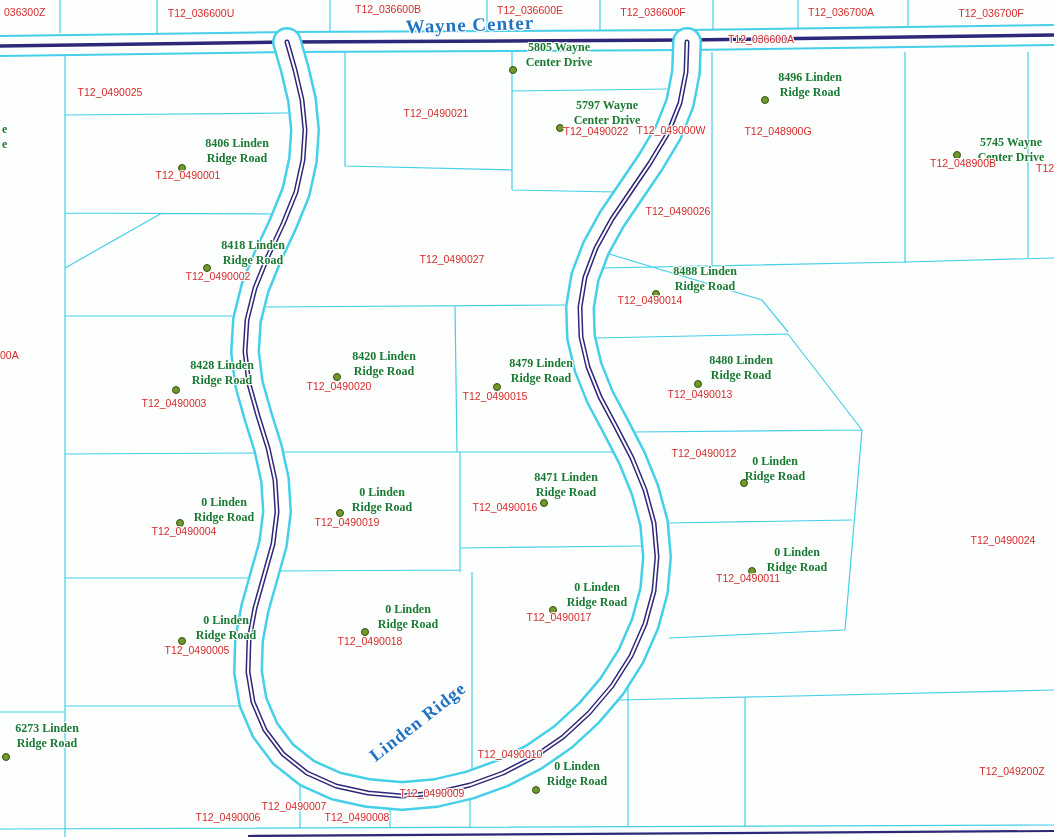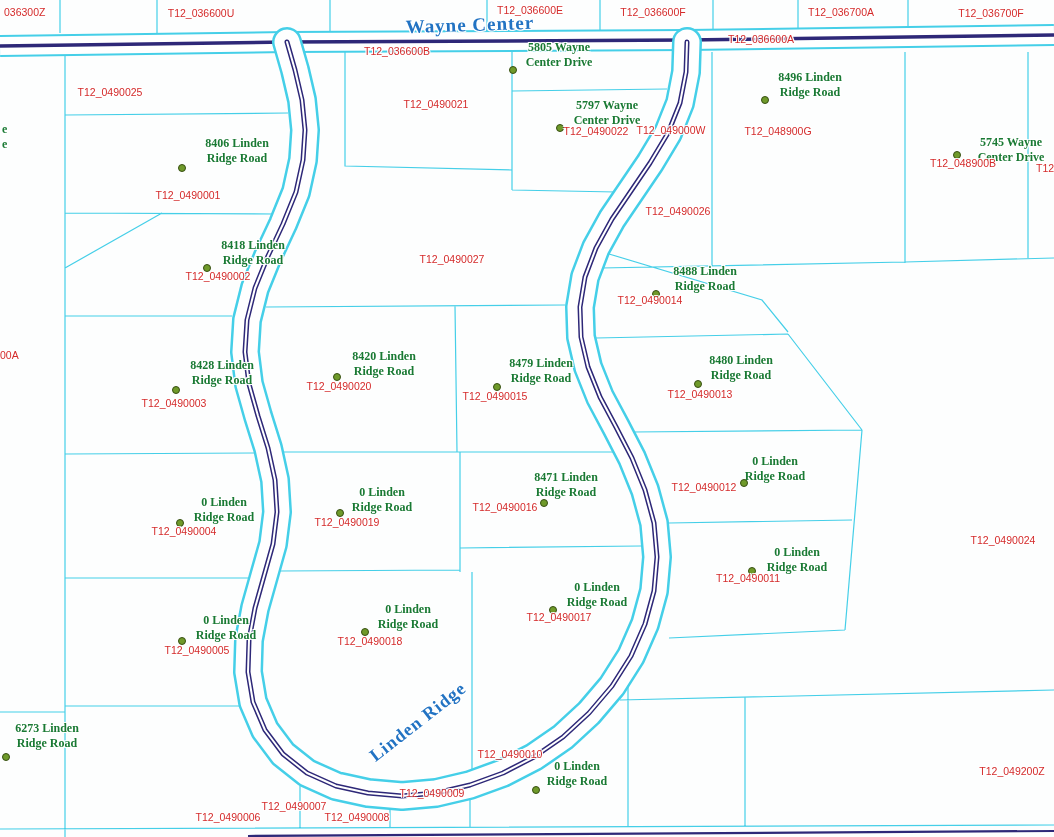--- a/index.html
+++ b/index.html
@@ -228,44 +228,44 @@
         <div>Ridge Road</div>
       </div>
       <div class="marker" style="left: 6px; top: 757px;"></div>
       <div class="addr" style="left: 577px; top: 774px;">
         <div>0 Linden</div>
         <div>Ridge Road</div>
       </div>
       <div class="marker" style="left: 536px; top: 790px;"></div>
       <span class="pid left" style="left: 4px; top: 12px;">036300Z</span>
       <span class="pid" style="left: 201px; top: 13px;">T12_036600U</span>
-      <span class="pid" style="left: 397px; top: 9px; margin-top: 42px;">T12_036600B</span>
+      <span class="pid" style="left: 388px; top: 9px;">T12_036600B</span>
       <span class="pid" style="left: 530px; top: 10px;">T12_036600E</span>
       <span class="pid" style="left: 653px; top: 12px;">T12_036600F</span>
       <span class="pid" style="left: 761px; top: 11px; margin-top: 28px;">T12_036600A</span>
       <span class="pid" style="left: 841px; top: 12px; text-align: right;">T12_036700A</span>
       <span class="pid" style="left: 991px; top: 13px;">T12_036700F</span>
       <span class="pid" style="left: 110px; top: 92px;">T12_0490025</span>
-      <span class="pid" style="left: 436px; top: 104px;">T12_0490021</span>
+      <span class="pid" style="left: 436px; top: 113px;">T12_0490021</span>
       <span class="pid" style="left: 596px; top: 131px;">T12_0490022</span>
       <span class="pid" style="left: 671px; top: 130px;">T12_049000W</span>
       <span class="pid" style="left: 778px; top: 131px;">T12_048900G</span>
       <span class="pid" style="left: 963px; top: 163px;">T12_048900B</span>
       <span class="pid left" style="left: 1036px; top: 168px;">T12</span>
-      <span class="pid" style="left: 188px; top: 175px; margin-top: 20px;">T12_0490001</span>
+      <span class="pid" style="left: 188px; top: 175px;">T12_0490001</span>
       <span class="pid" style="left: 678px; top: 211px;">T12_0490026</span>
       <span class="pid" style="left: 218px; top: 276px;">T12_0490002</span>
       <span class="pid" style="left: 452px; top: 259px;">T12_0490027</span>
       <span class="pid" style="left: 650px; top: 300px;">T12_0490014</span>
       <span class="pid left" style="left: 0px; top: 355px;">00A</span>
       <span class="pid" style="left: 174px; top: 403px;">T12_0490003</span>
       <span class="pid" style="left: 339px; top: 386px;">T12_0490020</span>
       <span class="pid" style="left: 495px; top: 396px;">T12_0490015</span>
       <span class="pid" style="left: 700px; top: 394px;">T12_0490013</span>
-      <span class="pid" style="left: 704px; top: 487px;">T12_0490012</span>
+      <span class="pid" style="left: 704px; top: 453px;">T12_0490012</span>
       <span class="pid" style="left: 184px; top: 531px;">T12_0490004</span>
       <span class="pid" style="left: 347px; top: 522px;">T12_0490019</span>
       <span class="pid" style="left: 505px; top: 507px;">T12_0490016</span>
       <span class="pid" style="left: 1003px; top: 540px;">T12_0490024</span>
       <span class="pid" style="left: 748px; top: 578px;">T12_0490011</span>
       <span class="pid" style="left: 559px; top: 617px;">T12_0490017</span>
       <span class="pid" style="left: 197px; top: 650px;">T12_0490005</span>
       <span class="pid" style="left: 370px; top: 641px;">T12_0490018</span>
       <span class="pid" style="left: 510px; top: 754px;">T12_0490010</span>
       <span class="pid" style="left: 432px; top: 793px;">T12_0490009</span>

